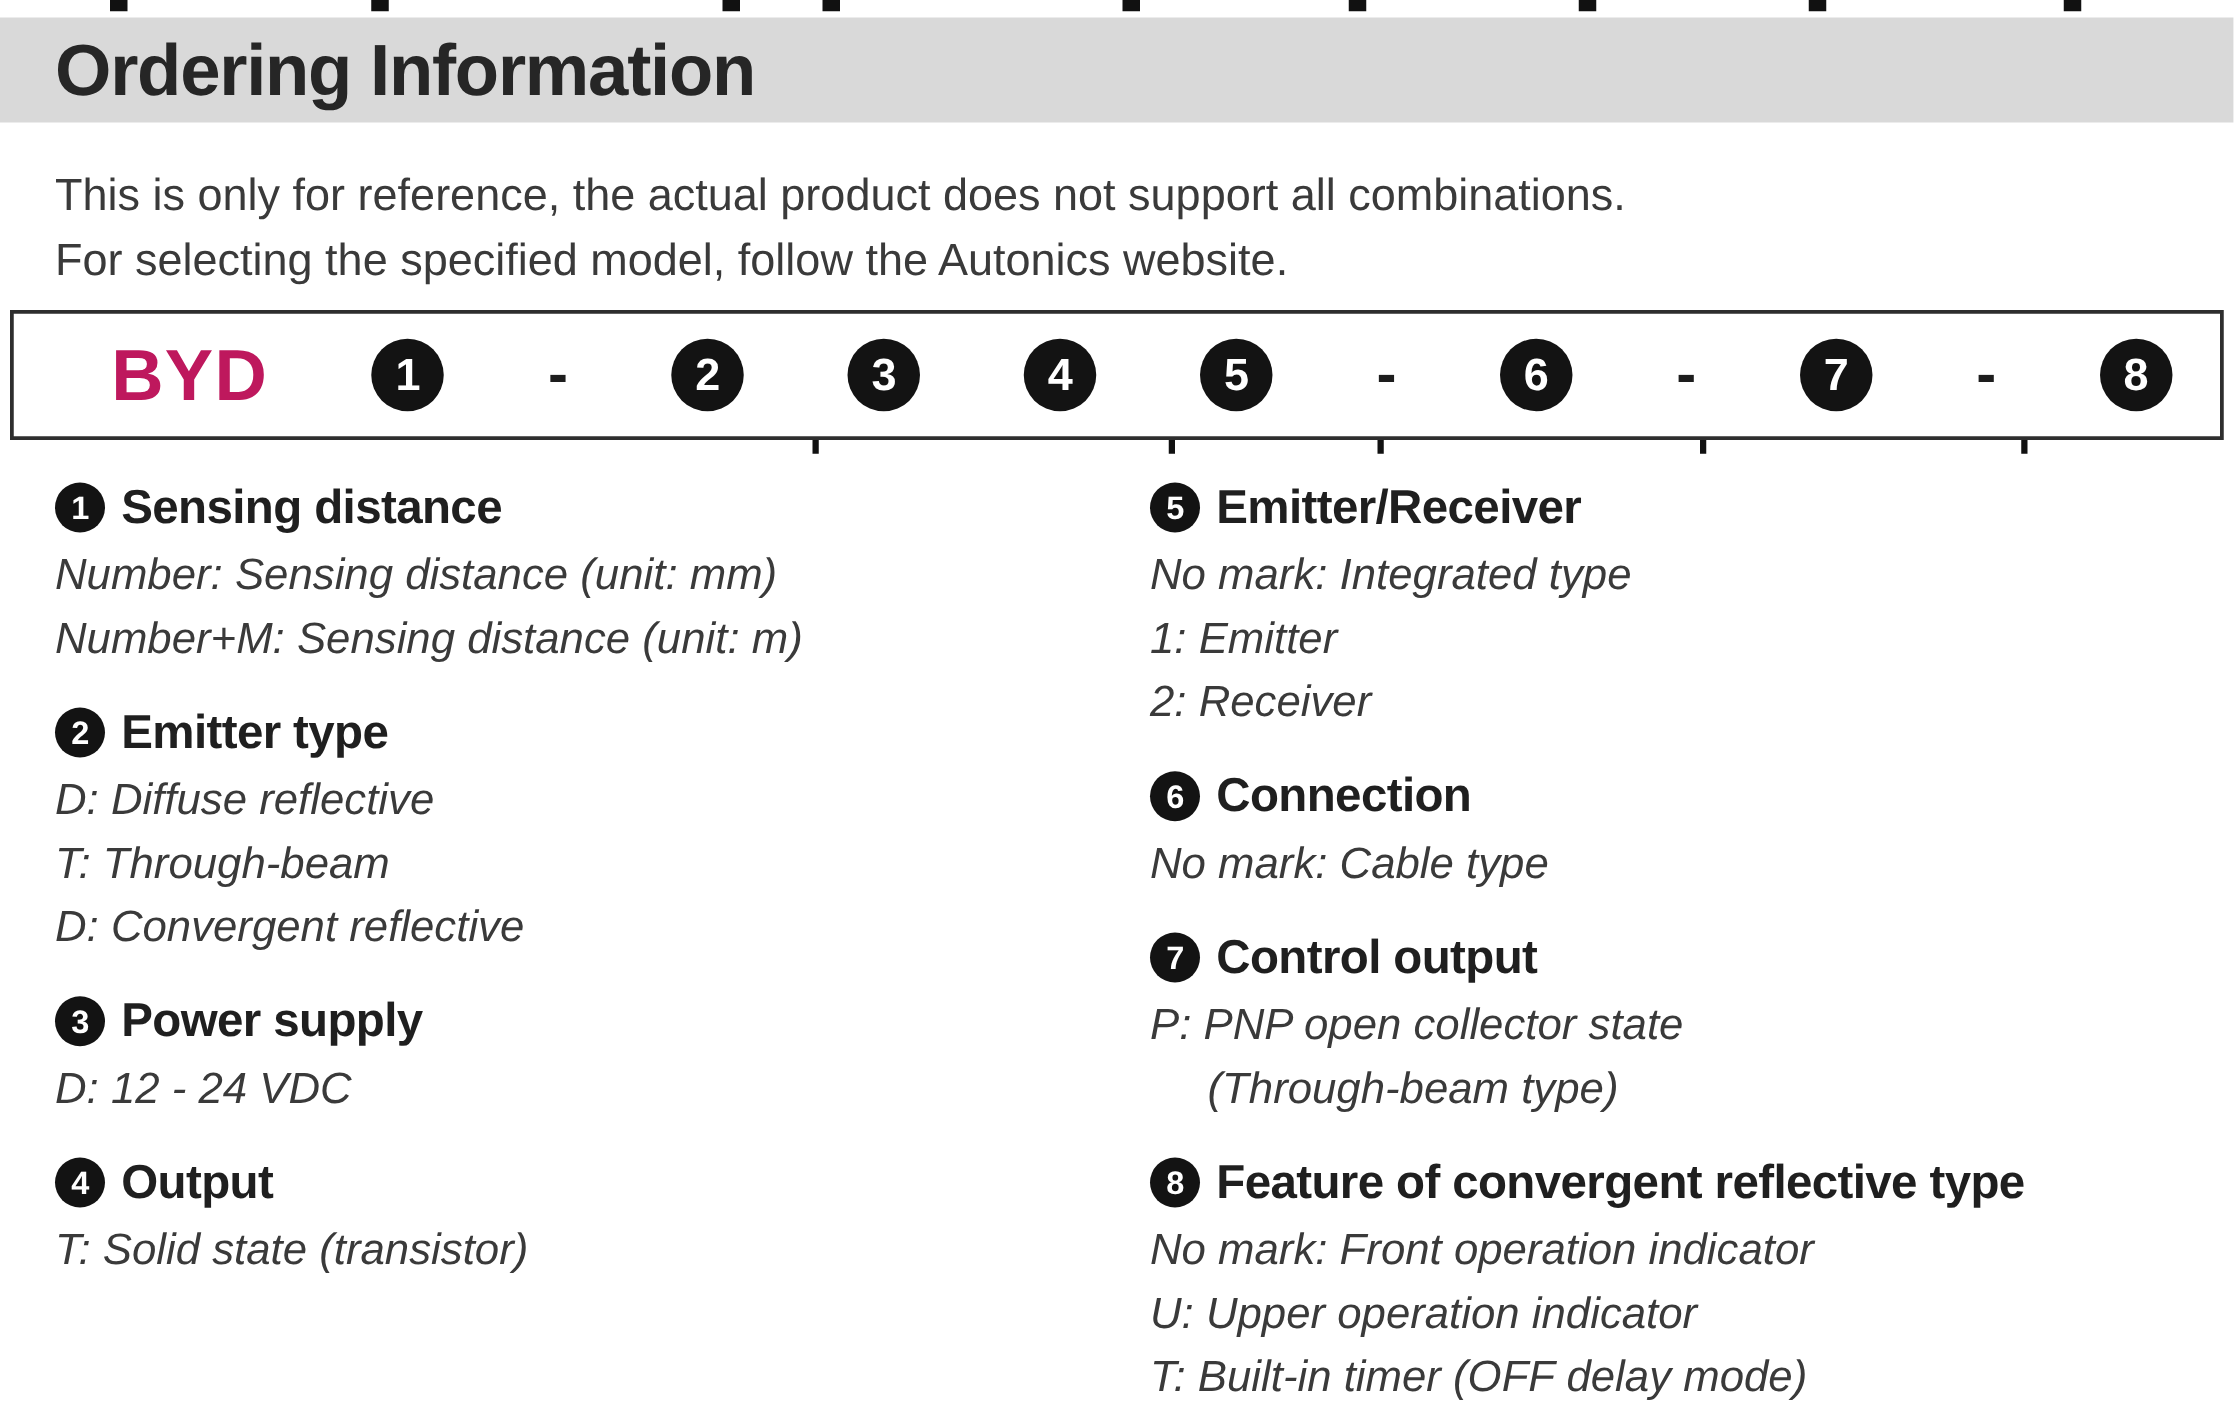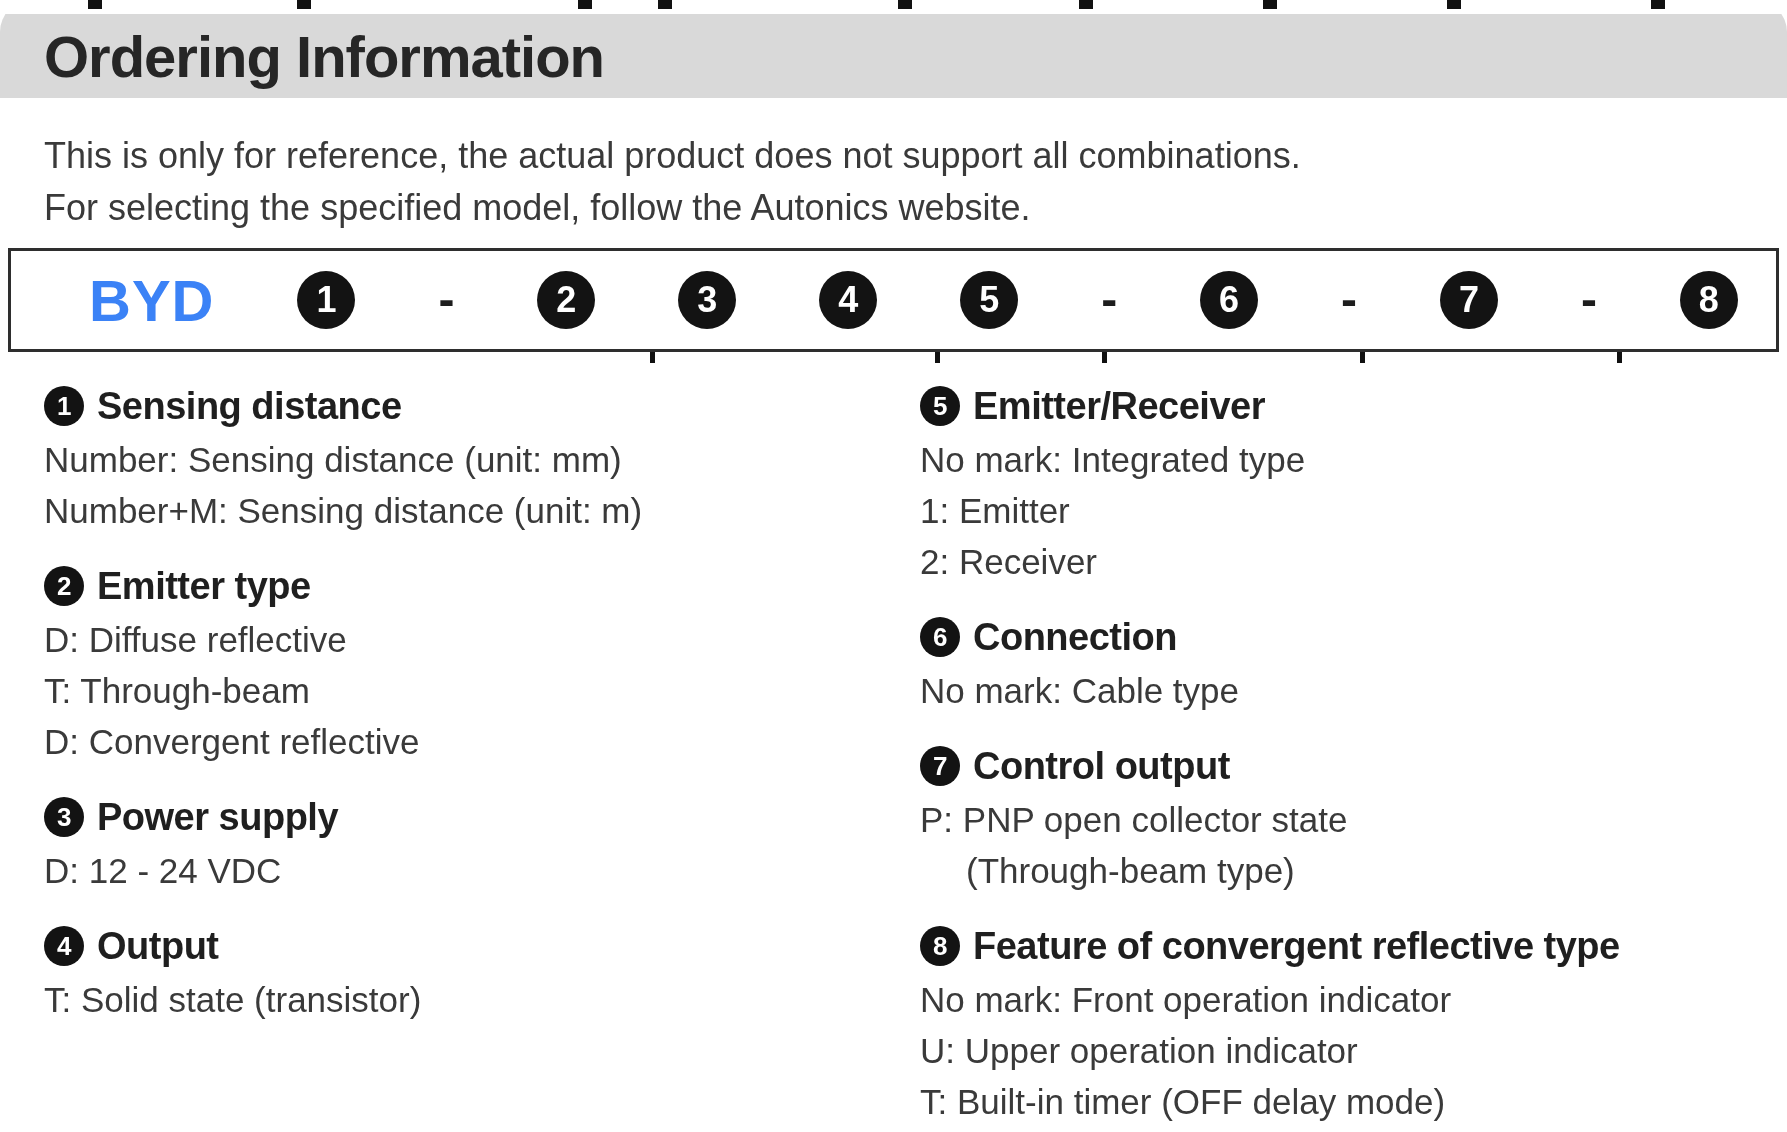--- a/index.html
+++ b/index.html
@@ -2,21 +2,21 @@
 <html><head>
 <meta charset="utf-8">
 <style>
   * { margin: 0; padding: 0; box-sizing: border-box; }
   html, body {
     width: 1787px;
     background: #ffffff;
     font-family: "Liberation Sans", sans-serif;
     color: #3a3a3a;
   }
-  .page { position: relative; width: 1787px; height: 1132px; overflow: hidden; background: #fff; border-radius: 32px; }
+  .page { position: relative; width: 1787px; height: 1132px; overflow: hidden; background: #fff; }
 
   
   .top-ticks, .box-ticks { position: absolute; left: 0; width: 100%; height: 12px; }
   .top-ticks { top: 0; }
   .tick { position: absolute; top: 0; width: 14px; height: 9px; background: #111; }
   .box-ticks { top: 352px; }
   .box-ticks .tick { width: 5px; height: 11px; }
 
   
   .header {
@@ -35,21 +35,21 @@
 
   
   .model-box {
     position: absolute; top: 248px; left: 8px; right: 8px; height: 104px;
     border: 3px solid #2e2e2e;
     display: flex; align-items: center; justify-content: space-between;
     padding: 0 38px 0 78px;
     background: #fff;
   }
   .model-box .prefix {
-    font-size: 58px; font-weight: 700; color: #3b82f6; letter-spacing: 1px;
+    font-size: 58px; font-weight: 700; color: #be185d; letter-spacing: 1px;
   }
   .badge {
     display: inline-flex; align-items: center; justify-content: center;
     background: #131313; color: #ffffff; border-radius: 50%;
     font-weight: 700;
   }
   .model-box .badge { width: 58px; height: 58px; font-size: 36px; }
   .model-box .dash { font-size: 48px; font-weight: 700; color: #1d1d1d; line-height: 1; }
 
   
@@ -62,21 +62,21 @@
 
   .group + .group { margin-top: 22px; }
   .group h2 {
     display: flex; align-items: center;
     font-size: 38px; font-weight: 700; color: #1f1f1f;
     line-height: 56px; letter-spacing: -0.5px;
   }
   .group h2 .badge {
     width: 40px; height: 40px; font-size: 26px; margin-right: 13px; flex: 0 0 40px;
   }
-  .group p { font-size: 35px; line-height: 51px; color: #3a3a3a; }
+  .group p { font-size: 35px; line-height: 51px; color: #3a3a3a; font-style: italic; }
   .group p.indent { padding-left: 46px; }
 </style>
 </head>
 <body>
 
 <div class="page">
 
   <div class="top-ticks">
     <span class="tick" style="left:88px"></span>
     <span class="tick" style="left:297px"></span>

